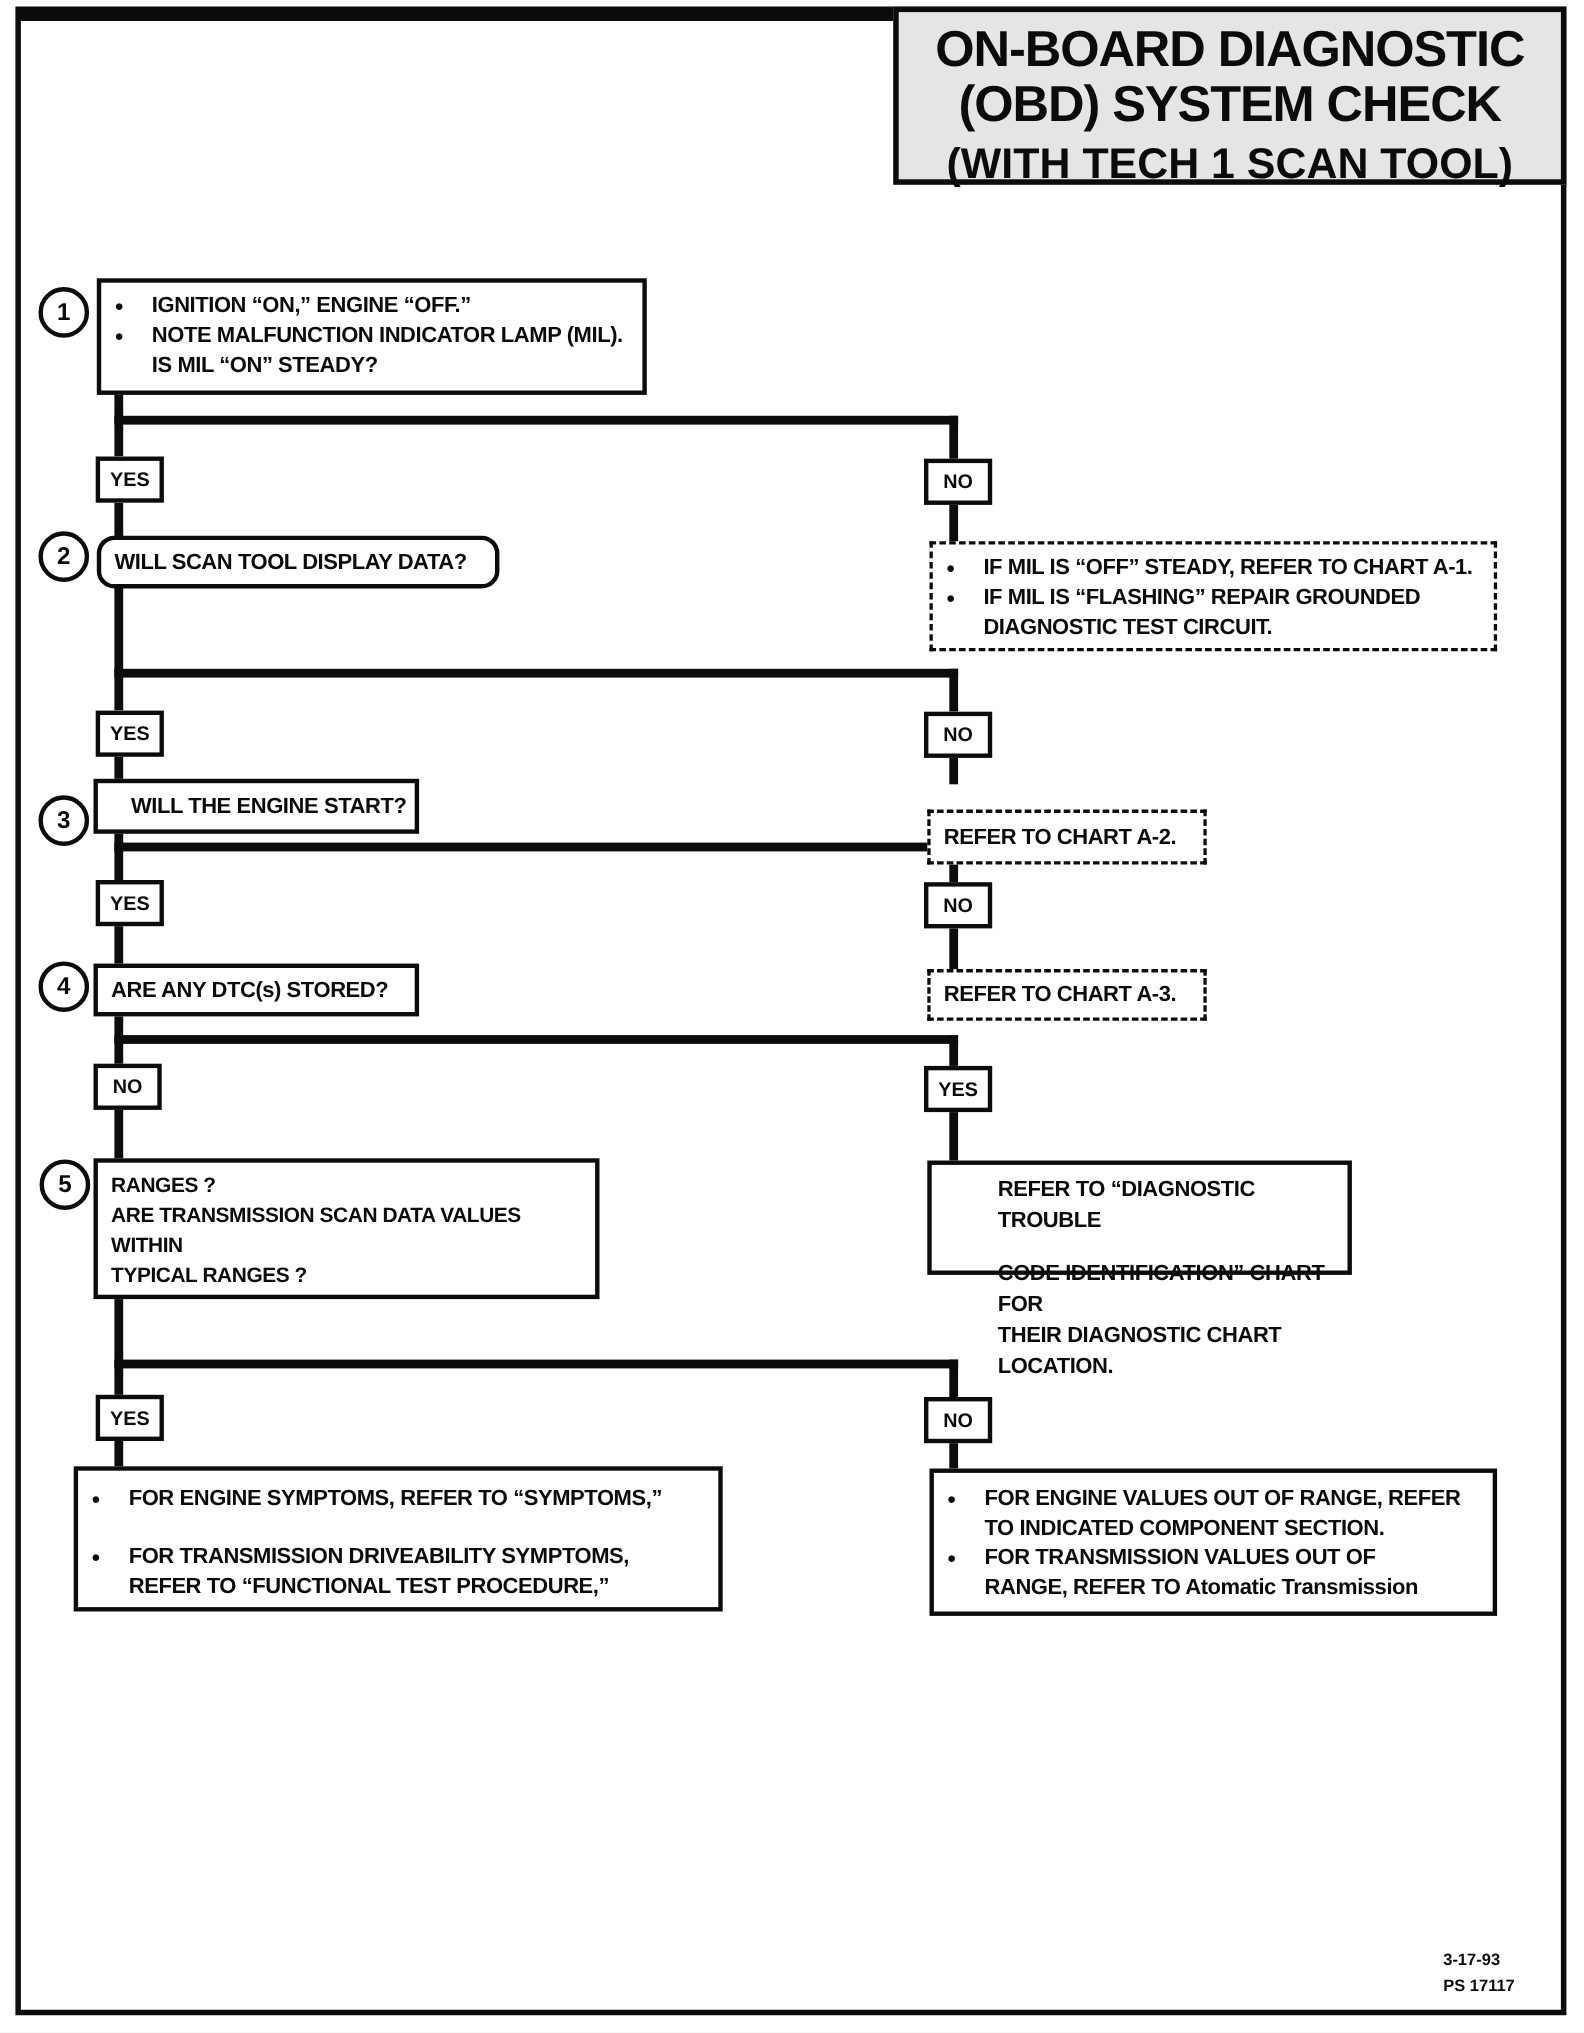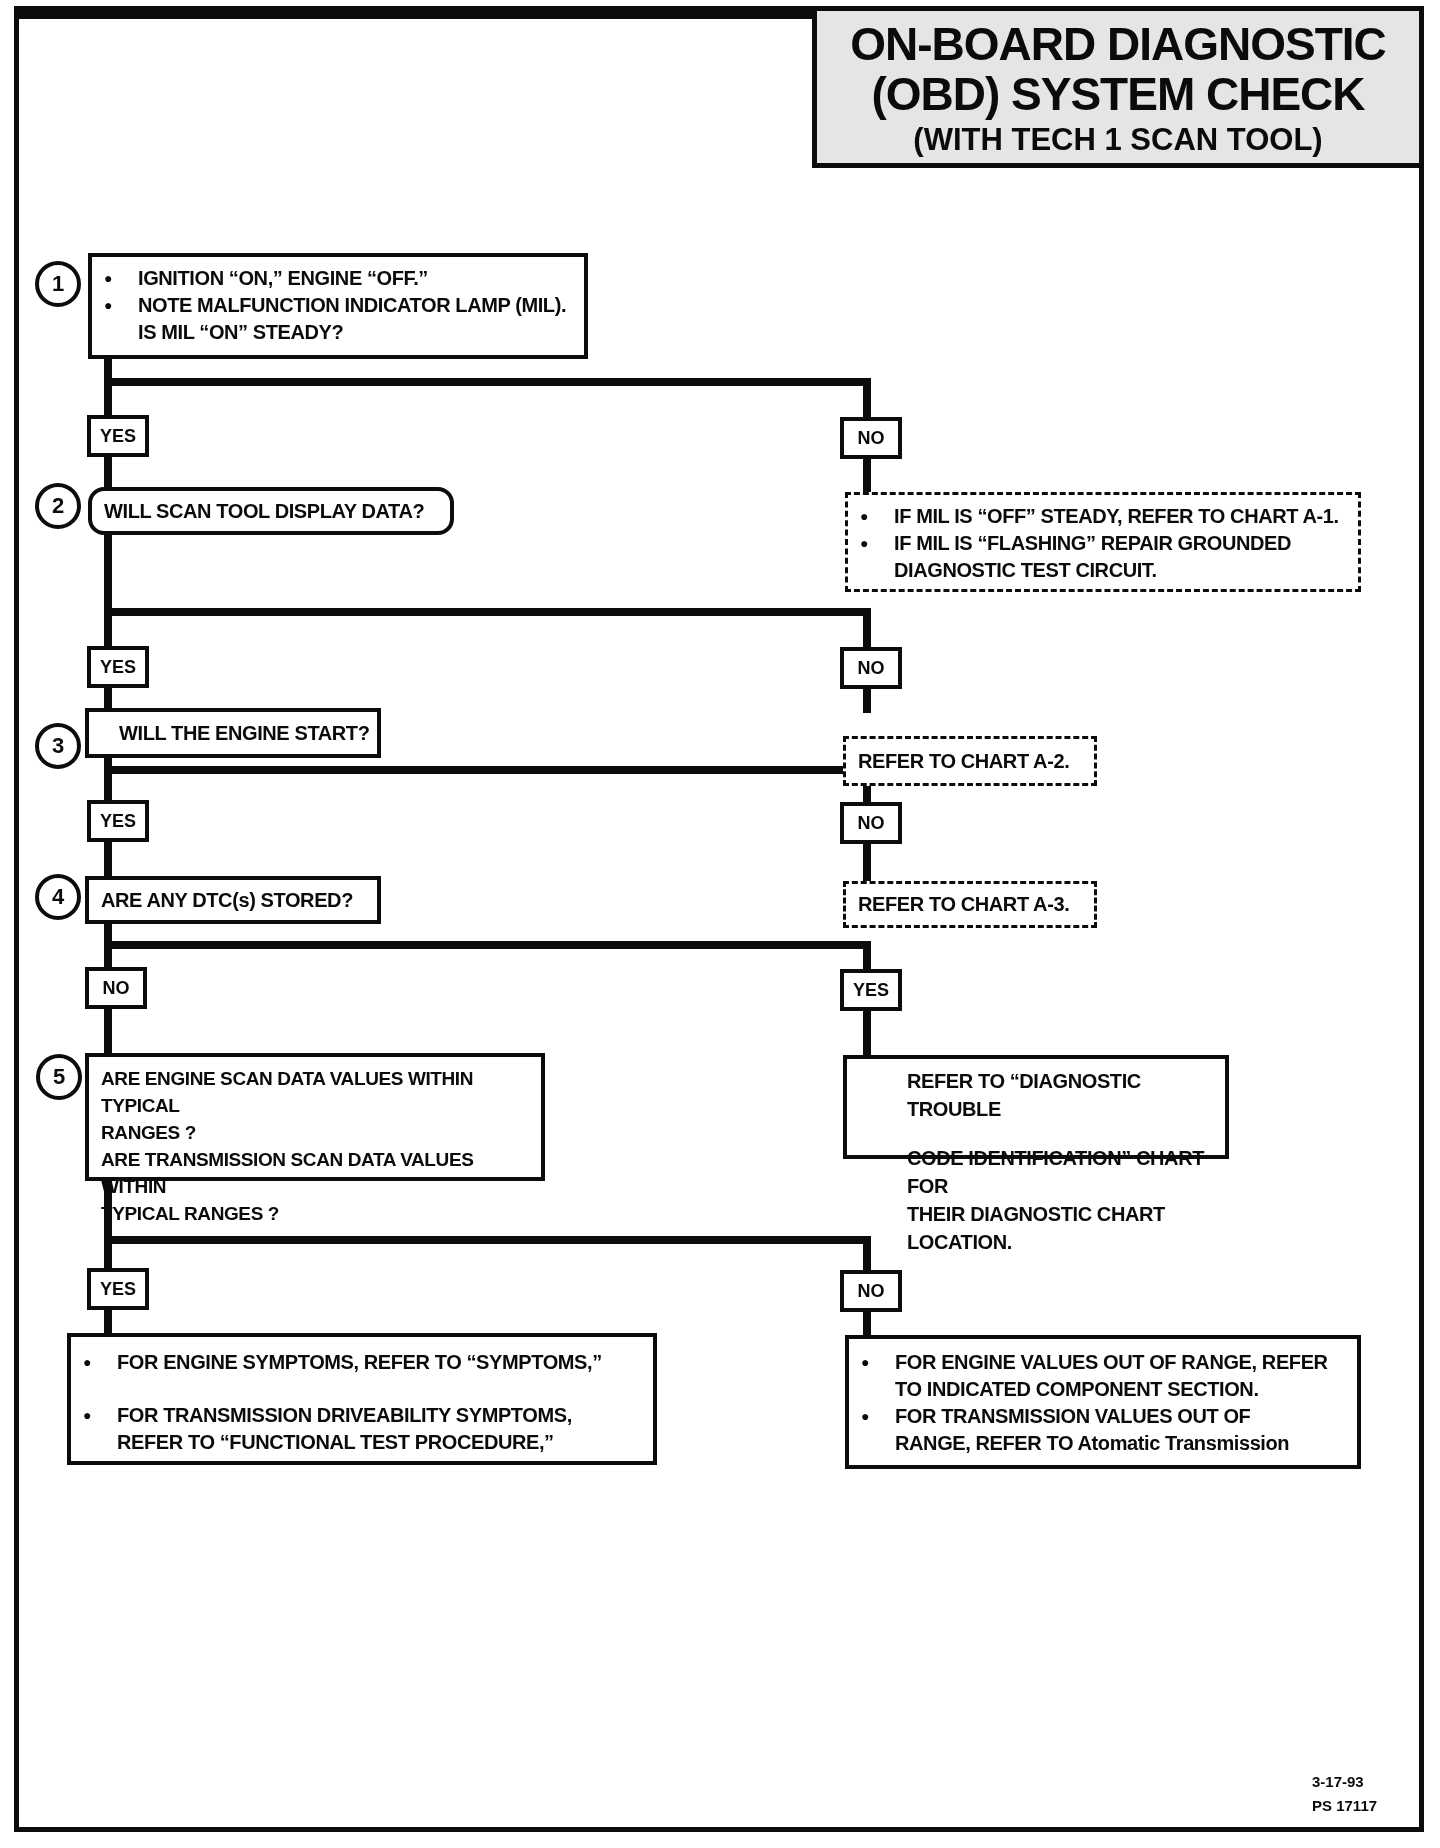--- a/index.html
+++ b/index.html
@@ -5,21 +5,21 @@
   html,body { margin:0; padding:0; background:#e8e8e8; }
   .page {
     position:relative; width:1440px; height:1848px; background:#ffffff;
     font-family:"Liberation Sans","DejaVu Sans",sans-serif; font-weight:700; color:#0b0b0b;
     overflow:hidden;
   }
   .abs { position:absolute; box-sizing:border-box; }
   .frame { border:5px solid #0c0c0c; border-top-width:13px; background:transparent; }
   .titlebox { border:5px solid #0c0c0c; background:#e5e5e5; z-index:4; text-align:center; }
   .t1 { font-size:46px; line-height:50px; letter-spacing:-1px; }
-  .t3 { font-size:31px; line-height:38px; margin-top:2px; }
+  .t3 { font-size:39px; line-height:38px; margin-top:12px; }
   .qbox { border:4px solid #0c0c0c; background:#fff; z-index:2; font-size:20px; letter-spacing:-0.4px; }
   .dbox { border:3px dashed #0c0c0c; background:#fff; z-index:2; font-size:20px; letter-spacing:-0.4px; }
   .sbox { border:4px solid #0c0c0c; background:#fff; z-index:2; width:62px; height:42px;
           display:flex; align-items:center; justify-content:center; font-size:18px; }
   .circ { width:46px; height:46px; border:4px solid #0c0c0c; border-radius:50%; background:#fff; z-index:3;
           display:flex; align-items:center; justify-content:center; font-size:22px; }
   .conn { background:#0c0c0c; z-index:1; }
   .vflex { display:flex; align-items:center; padding-left:12px; height:100%; }
   .line { padding-left:12px; line-height:27px; }
   .bline { display:flex; padding-left:12px; line-height:27px; }
@@ -171,21 +171,20 @@
   <div class="abs qbox pad8" style="left:843px; top:1055px; width:386px; height:104px;padding-left:48px;">
     <div class="line" style="line-height:28px;">REFER TO “DIAGNOSTIC TROUBLE</div>
     <div class="line" style="line-height:28px;margin-top:21px;">CODE IDENTIFICATION” CHART FOR</div>
     <div class="line" style="line-height:28px;">THEIR DIAGNOSTIC CHART LOCATION.</div>
   </div>
 
   <div class="abs circ" style="left:36px; top:1054px;">
     <span>5</span>
   </div>
   <div class="abs qbox pad8" style="left:85px; top:1053px; width:460px; height:128px; font-size:19px;">
-    <div class="line">ARE ENGINE SCAN DATA VALUES WITHIN TYPICAL</div>
     <div class="line">RANGES ?</div>
     <div class="line">ARE TRANSMISSION SCAN DATA VALUES WITHIN</div>
     <div class="line">TYPICAL RANGES ?</div>
   </div>
 
   <div class="abs sbox" style="left:87px; top:1268px;">
     <span>YES</span>
   </div>
   <div class="abs sbox" style="left:840px; top:1270px;">
     <span>NO</span>

